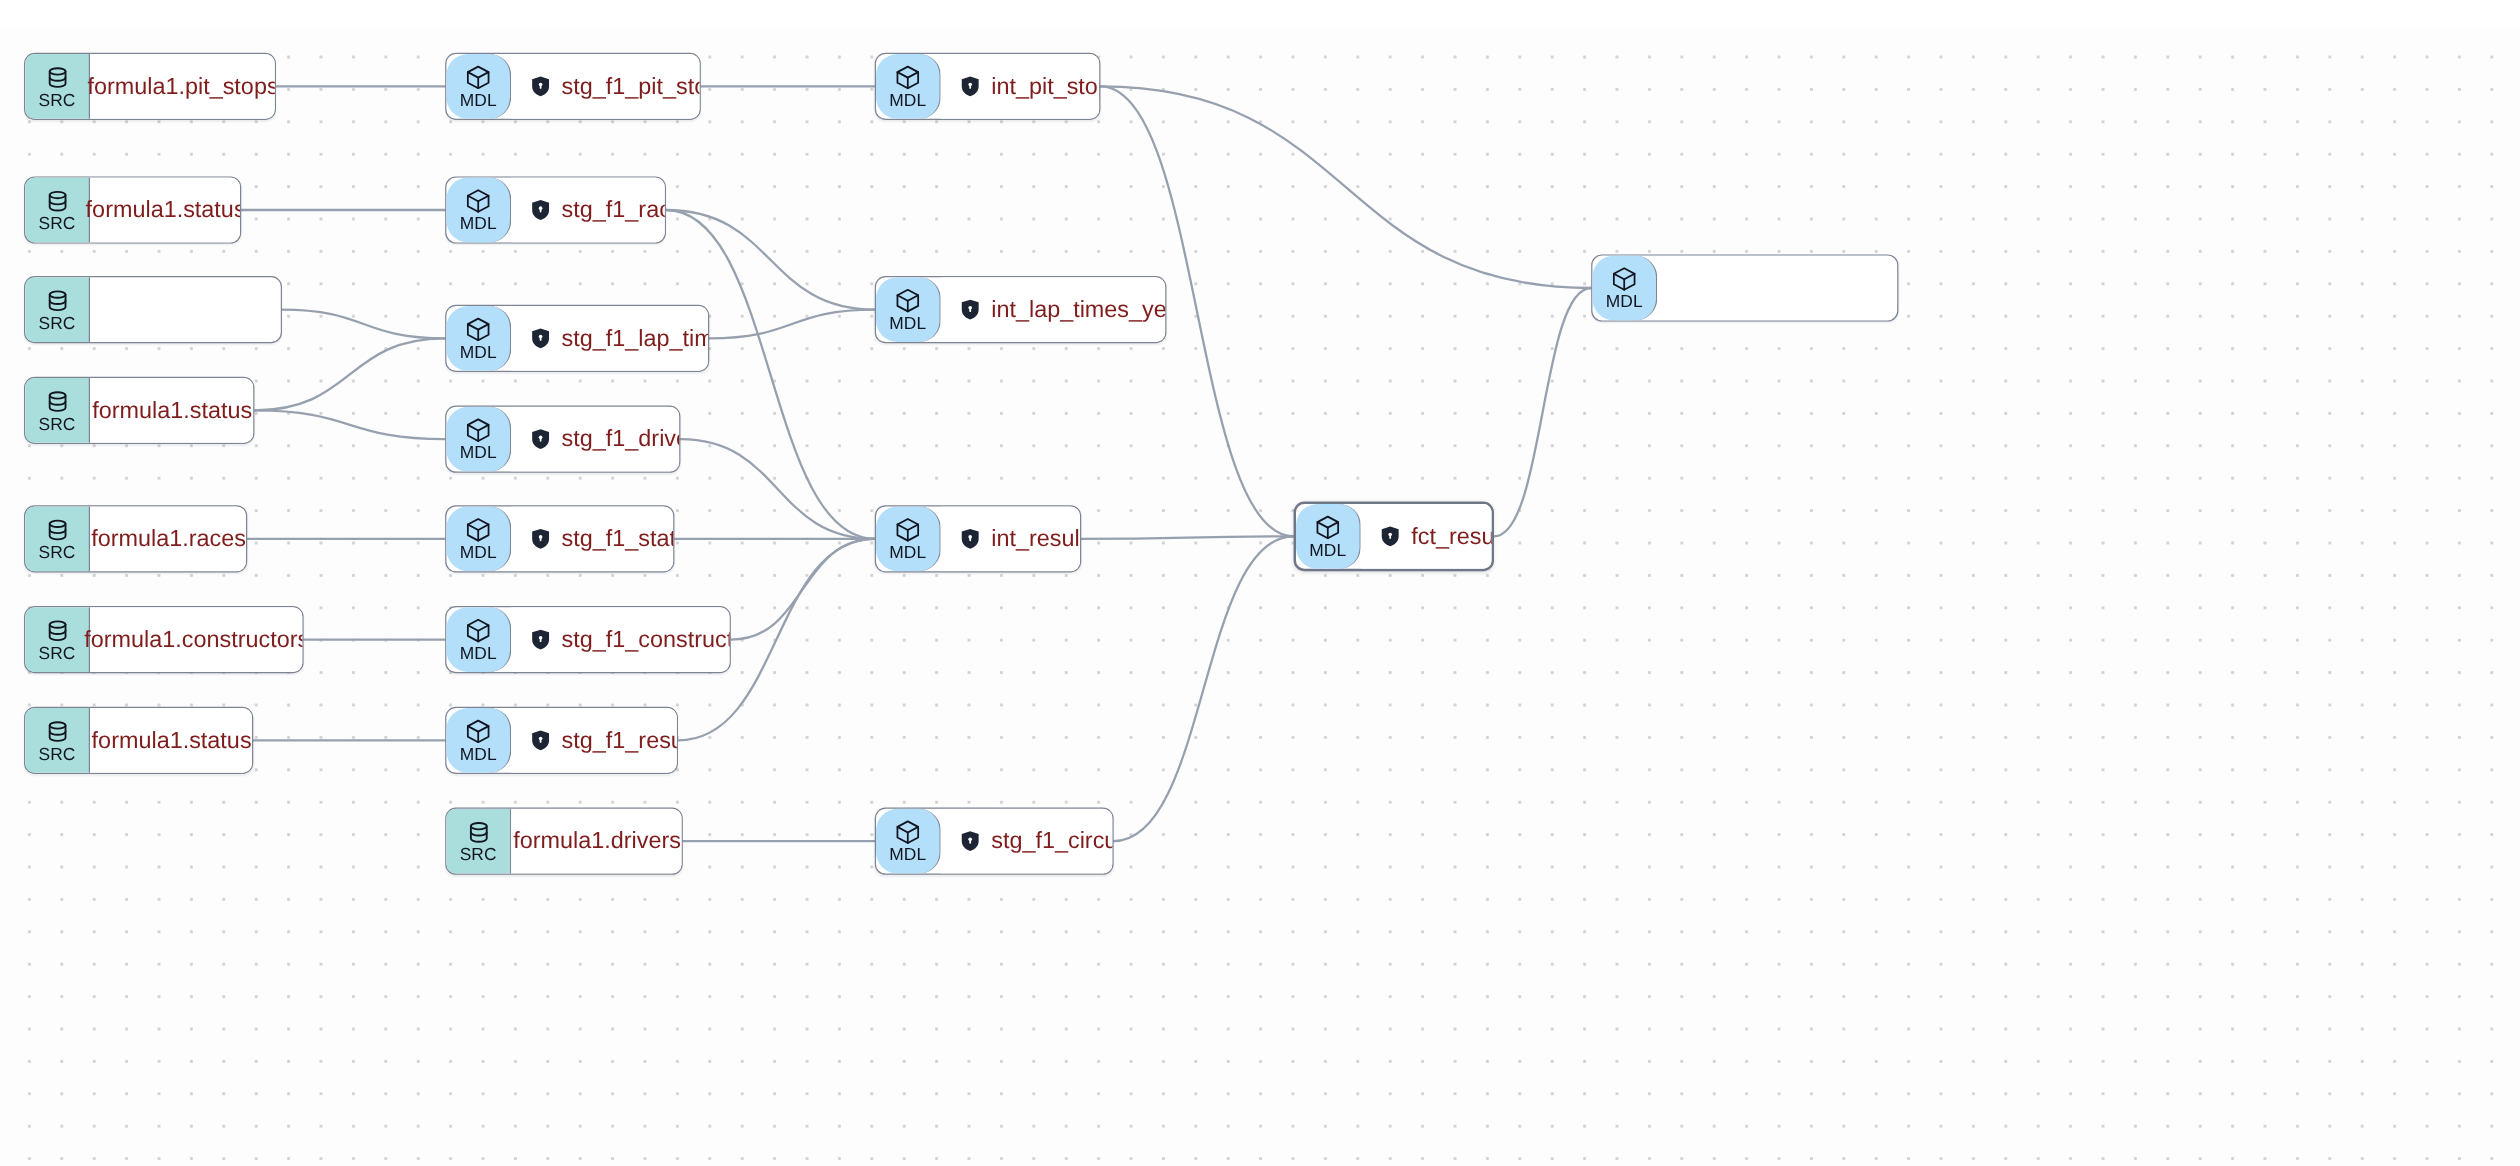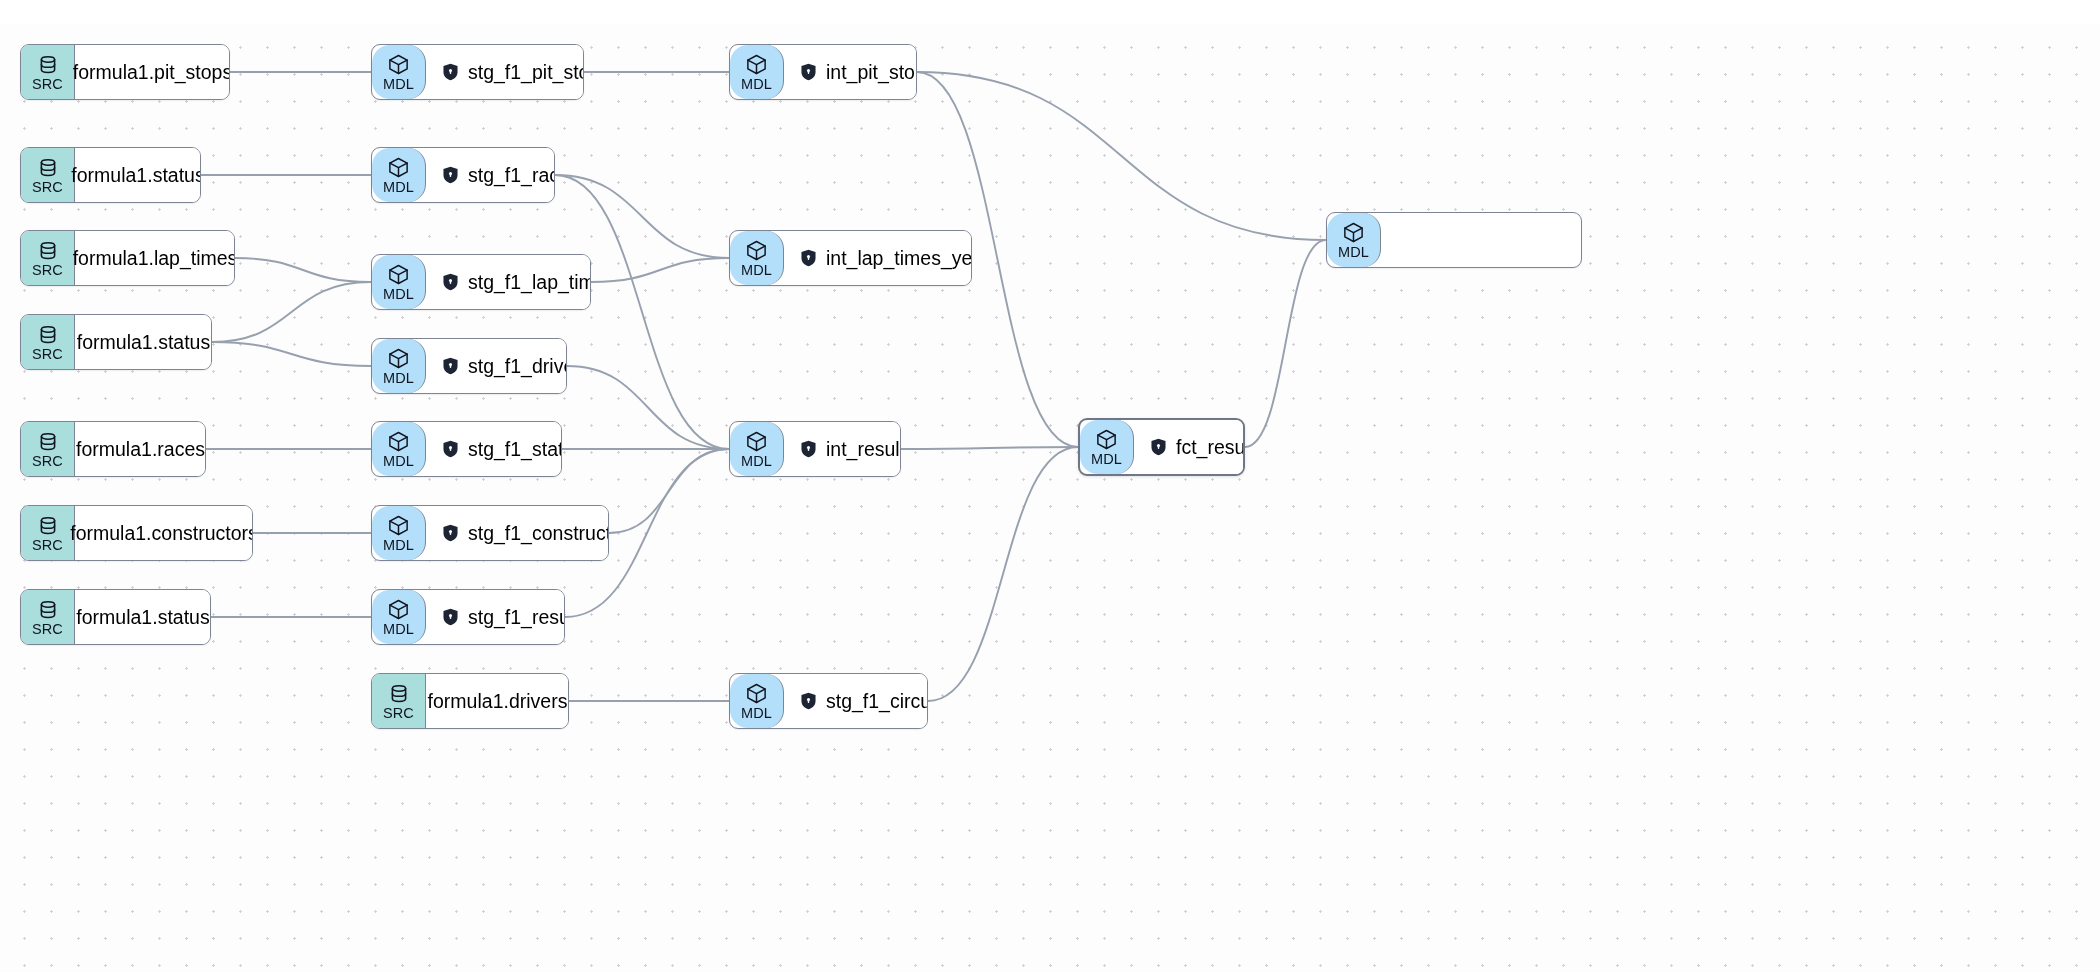--- a/index.html
+++ b/index.html
@@ -85,21 +85,21 @@
     min-width: 0;
   }
   .node-body.centered { justify-content: center; }
   .shield-icon {
     flex: 0 0 auto;
     line-height: 0;
     display: block;
   }
   .node-label {
     font-size: 19.5px;
-    color: #000000;
+    color: #7f1d1d;
     font-family: "Liberation Sans", sans-serif;
     white-space: nowrap;
     line-height: 1.15;
     text-align: center;
   }
   .node-label.src-label { font-size: 19.5px; }
 </style>
 </head>
 <body>
 
@@ -157,23 +157,20 @@
       </div>
       <div class="node" style="left: 20px; top: 206px; width: 215px; height: 56px;">
         <div class="node-badge badge-src">
           <span class="badge-icon"><svg width="22" height="22" viewBox="0 0 24 24" fill="none" stroke="#11151f" stroke-width="1.7" stroke-linecap="round" stroke-linejoin="round">
               <ellipse cx="12" cy="6" rx="7.2" ry="2.9"></ellipse>
               <path d="M4.8 6v5.6c0 1.6 3.2 2.9 7.2 2.9s7.2-1.3 7.2-2.9V6"></path>
               <path d="M4.8 11.6v5.6c0 1.6 3.2 2.9 7.2 2.9s7.2-1.3 7.2-2.9v-5.6"></path>
             </svg></span>
           <span class="badge-text">SRC</span>
         </div>
-        <div class="node-body centered">
-          <span class="node-label src-label">formula1.lap_times</span>
-        </div>
       </div>
       <div class="node" style="left: 20px; top: 290px; width: 192px; height: 56px;">
         <div class="node-badge badge-src">
           <span class="badge-icon"><svg width="22" height="22" viewBox="0 0 24 24" fill="none" stroke="#11151f" stroke-width="1.7" stroke-linecap="round" stroke-linejoin="round">
               <ellipse cx="12" cy="6" rx="7.2" ry="2.9"></ellipse>
               <path d="M4.8 6v5.6c0 1.6 3.2 2.9 7.2 2.9s7.2-1.3 7.2-2.9V6"></path>
               <path d="M4.8 11.6v5.6c0 1.6 3.2 2.9 7.2 2.9s7.2-1.3 7.2-2.9v-5.6"></path>
             </svg></span>
           <span class="badge-text">SRC</span>
         </div>

